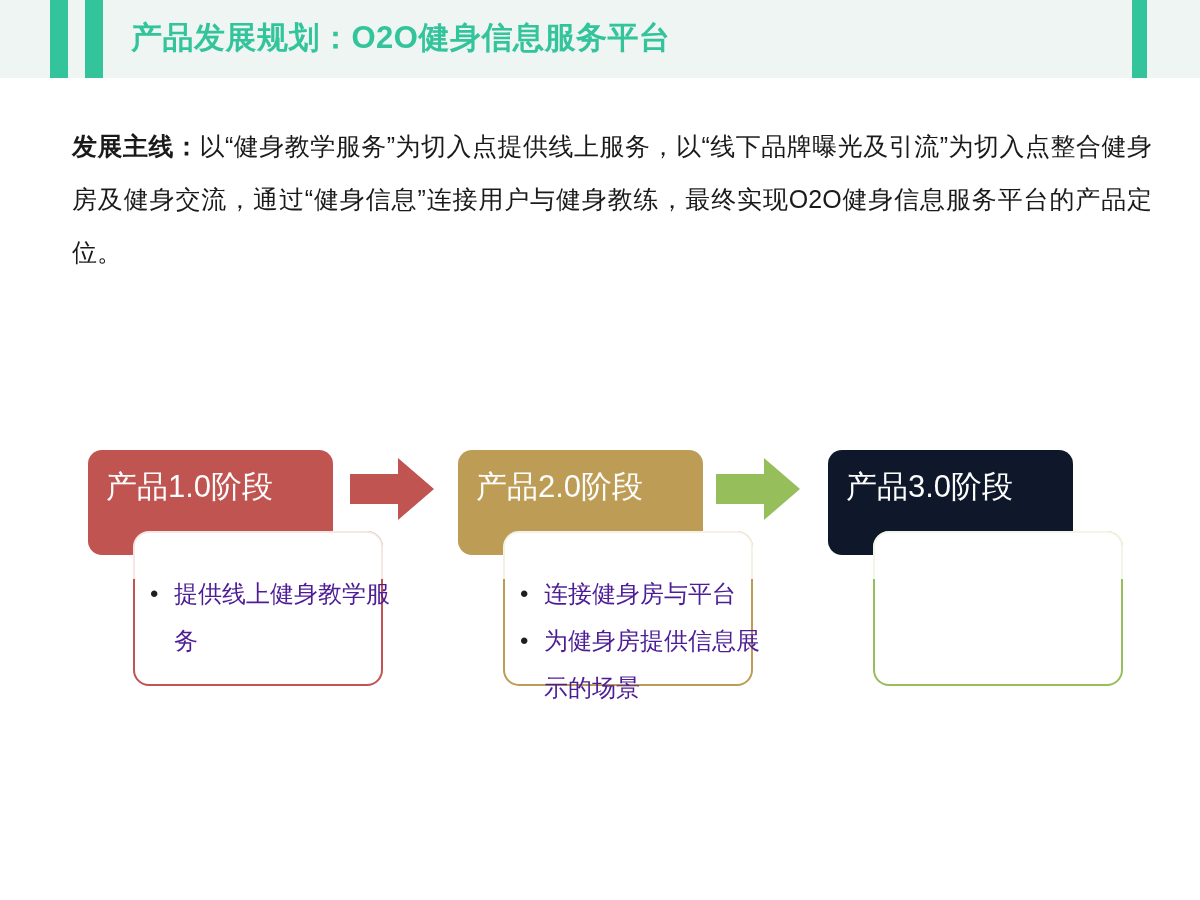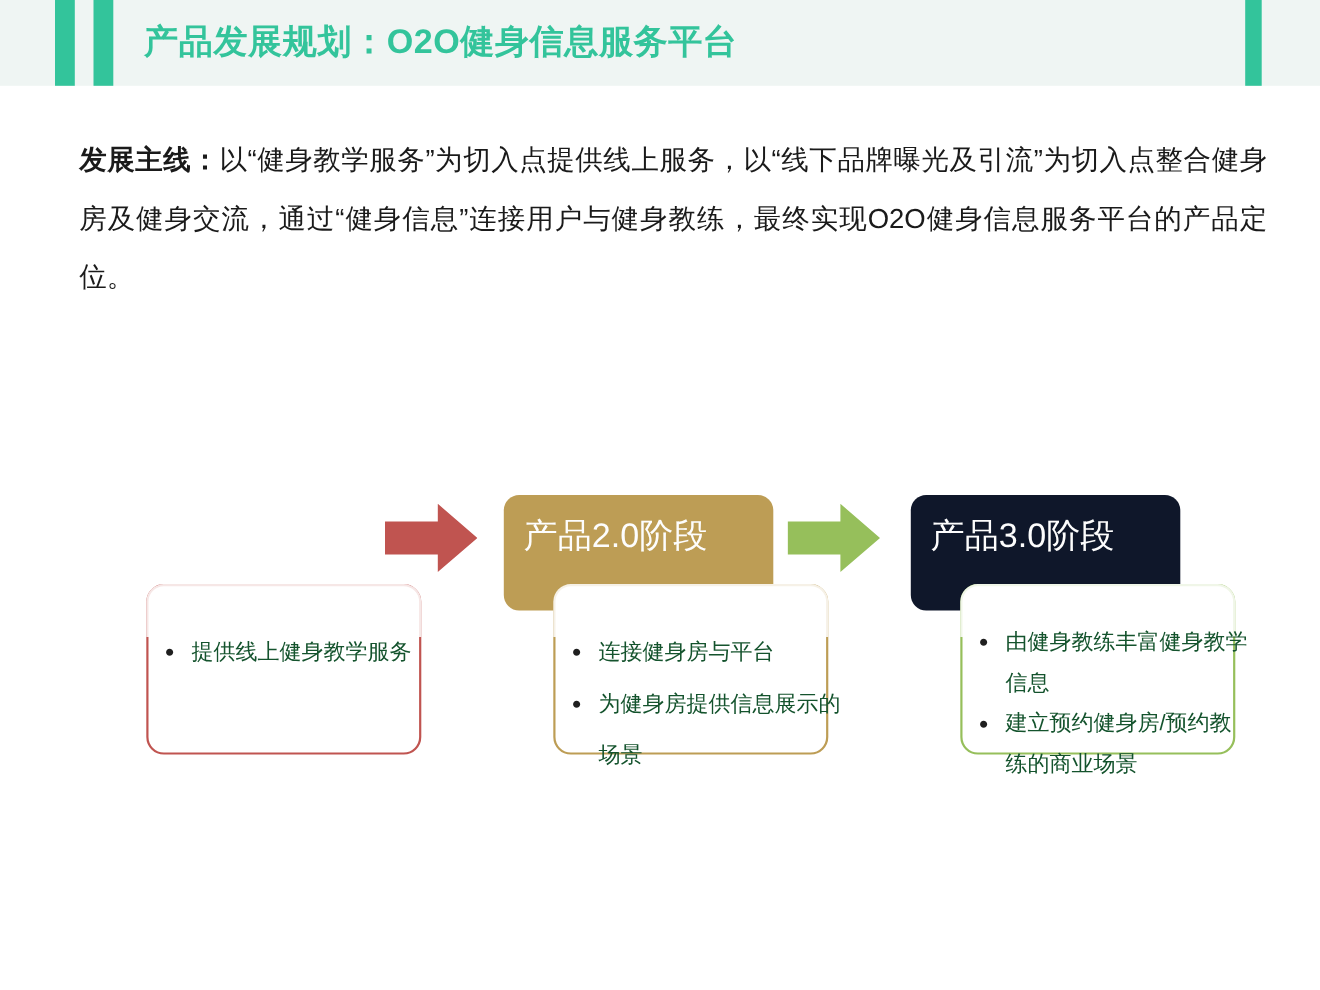--- a/index.html
+++ b/index.html
@@ -138,23 +138,23 @@
     position: absolute;
     left: 60px;
     top: 130px;
     width: 250px;
     z-index: 4;
     list-style: none;
   }
   .stage-list li {
     position: relative;
     padding-left: 26px;
-    font-size: 20px;
+    font-size: 24px;
     line-height: 47px;
-    color: #14532d;
+    color: #4c1d95;
   }
   .stage-list li::before {
     content: "\2022";
     position: absolute;
     left: 2px;
     top: 0;
     font-size: 24px;
     color: #1f1f1f;
   }
   
@@ -182,20 +182,23 @@
   <div class="accent-bar b1" style="background: rgb(51, 196, 155);"></div>
   <div class="accent-bar b2" style="background: rgb(51, 196, 155);"></div>
   <div class="accent-bar b3" style="background: rgb(51, 196, 155);"></div>
   <div class="slide-title" style="color: rgb(51, 196, 155);">产品发展规划：O2O健身信息服务平台</div>
 
   <div class="intro"><span class="lead">发展主线：</span><span>以“健身教学服务”为切入点提供线上服务，以“线下品牌曝光及引流”为切入点整合健身房及健身交流，通过“健身信息”连接用户与健身教练，最终实现O2O健身信息服务平台的产品定位。</span></div>
 
   <div class="flow">
 
     <div class="stage s1">
+      <div class="stage-head" id="head1" style="background: rgb(192, 84, 80);">
+        <div class="stage-head-label">产品1.0阶段</div>
+      </div>
       <div class="stage-body" id="body1" style="border-color: rgb(192, 84, 80);"></div>
       <div class="stage-wash"></div>
       <ul class="stage-list">
         <li>提供线上健身教学服务</li>
       </ul>
       <div class="arrow a1">
         <svg viewBox="0 0 84 62" preserveAspectRatio="none" aria-hidden="true">
           <polygon id="arrowshape1" points="0,16 48,16 48,0 84,31 48,62 48,46 0,46" fill="#c05450"></polygon>
         </svg>
       </div>
@@ -217,20 +220,16 @@
         </svg>
       </div>
     </div>
 
     <div class="stage s3">
       <div class="stage-head" id="head3" style="background: #0f172a;">
         <div class="stage-head-label">产品3.0阶段</div>
       </div>
       <div class="stage-body" id="body3" style="border-color: rgb(150, 191, 91);"></div>
       <div class="stage-wash"></div>
-      <ul class="stage-list">
-        <li>由健身教练丰富健身教学信息</li>
-        <li>建立预约健身房/预约教练的商业场景</li>
-      </ul>
     </div>
 
   </div>
 </div>
 
 </body></html>

